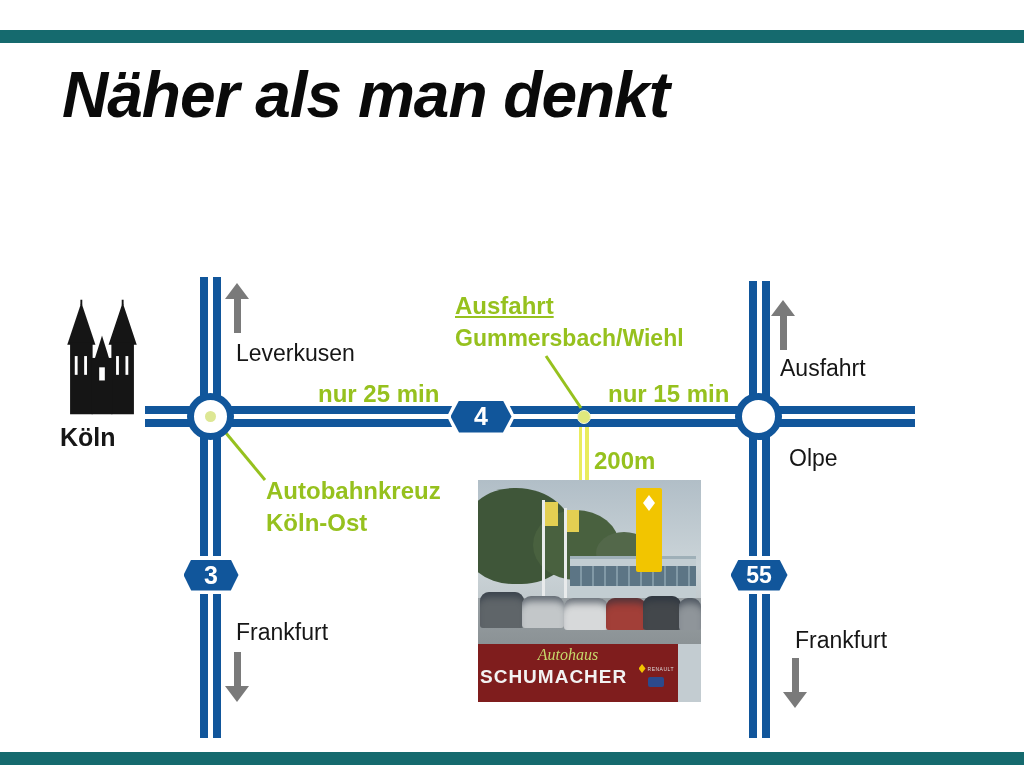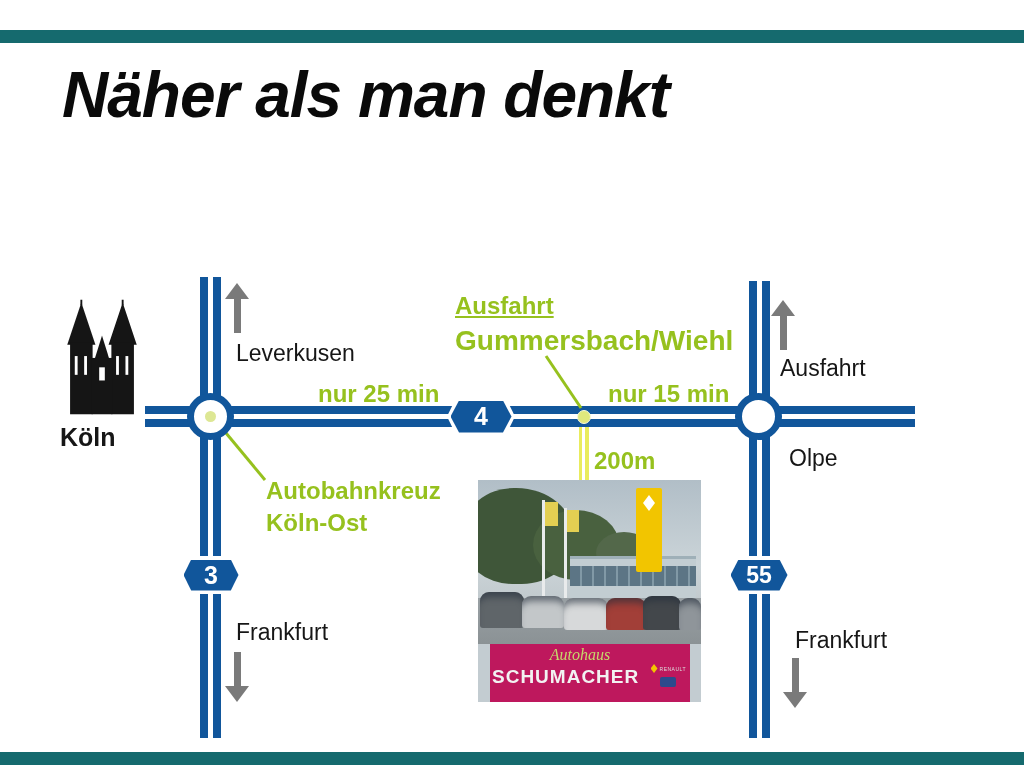--- a/index.html
+++ b/index.html
@@ -50,21 +50,21 @@
 
   
   .arrow{position:absolute;width:24px;display:flex;flex-direction:column;align-items:center;z-index:1;}
   .a-shaft{width:7px;height:34px;background:var(--arrow-gray);}
   .a-head-up{width:0;height:0;border-left:12px solid transparent;border-right:12px solid transparent;border-bottom:16px solid var(--arrow-gray);}
   .a-head-down{width:0;height:0;border-left:12px solid transparent;border-right:12px solid transparent;border-top:16px solid var(--arrow-gray);}
 
   .lbl{position:absolute;font-size:23px;color:#161616;z-index:4;white-space:nowrap;}
   .lbl.bold{font-weight:bold;font-size:25px;}
   .green{position:absolute;font-weight:bold;color:var(--accent-green);font-size:24px;z-index:4;white-space:nowrap;}
-  .green.sm{font-size:28px;text-align:right;}
+  .green.sm{font-size:23px;text-align:right;}
 
   .callouts{position:absolute;left:0;top:0;width:1024px;height:768px;z-index:2;pointer-events:none;}
   .callouts line{stroke:var(--accent-green);stroke-width:3;}
 
   .exit-dot{
     position:absolute;left:577px;top:410px;width:14px;height:14px;border-radius:50%;
     background:#e0e87d;border:1px solid #f7f9dd;box-sizing:border-box;z-index:3;
   }
   .access-road{
     position:absolute;left:579px;top:427px;width:10px;height:54px;z-index:1;
@@ -86,21 +86,21 @@
   .ph-totem{left:158px;top:8px;width:26px;height:84px;background:var(--renault-yellow);border-radius:2px;z-index:2;}
   .ph-totem-diamond{margin:7px auto 0;width:12px;height:16px;background:#ffffff;clip-path:polygon(50% 0,100% 50%,50% 100%,0 50%);}
   .ph-pole{width:3px;background:#e9ebec;}
   .ph-pole.p1{left:64px;top:20px;height:100px;}
   .ph-pole.p2{left:86px;top:28px;height:92px;}
   .ph-flag{background:#e3cf52;}
   .ph-flag.f1{left:67px;top:22px;width:13px;height:24px;}
   .ph-flag.f2{left:89px;top:30px;width:12px;height:22px;}
   .ph-asphalt{left:0;top:118px;width:223px;height:46px;background:linear-gradient(#99a0a4,#8b9295);}
   .ph-car{top:118px;height:32px;border-radius:9px 9px 3px 3px;box-shadow:inset 0 9px 7px -4px rgba(35,45,58,0.6);}
-  .ph-band{left:12px;top:164px;width:200px;height:58px;background:#be185d;}
+  .ph-band{left:0;top:164px;width:200px;height:58px;background:#7f1d1d;}
   .ph-script{position:absolute;left:0;top:2px;width:180px;text-align:center;font-family:"Liberation Serif",serif;font-style:italic;font-size:16px;color:#c6d86b;}
   .ph-name{position:absolute;left:2px;top:22px;width:178px;font-size:19px;font-weight:bold;letter-spacing:1px;color:#f2f2f2;}
   .ph-logos{position:absolute;right:4px;top:20px;display:flex;flex-direction:column;align-items:center;gap:4px;}
   .ph-renault{display:flex;align-items:center;gap:2px;color:#dddddd;font-size:5px;letter-spacing:0.5px;}
   .ph-mini-diamond{display:inline-block;width:7px;height:9px;background:var(--renault-yellow);clip-path:polygon(50% 0,100% 50%,50% 100%,0 50%);}
   .ph-dacia{width:16px;height:10px;background:#2c4a8c;border-radius:2px;}
 </style>
 </head>
 <body>
 

